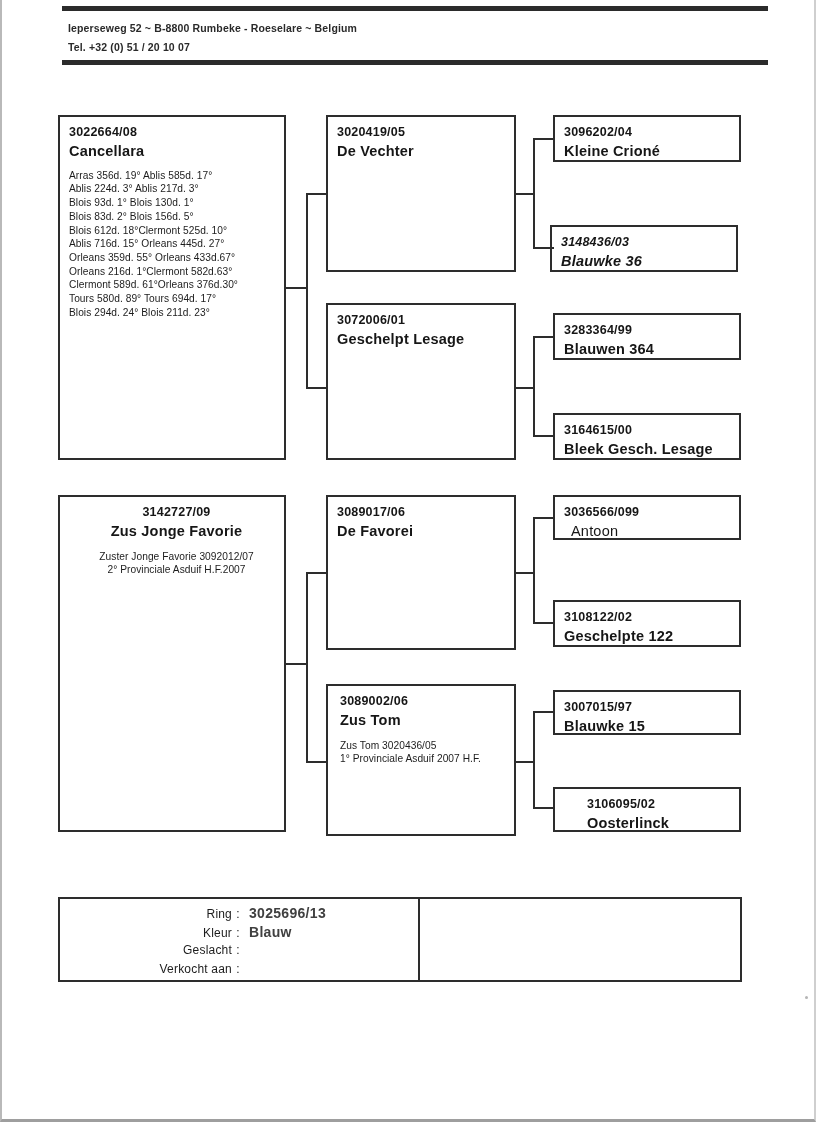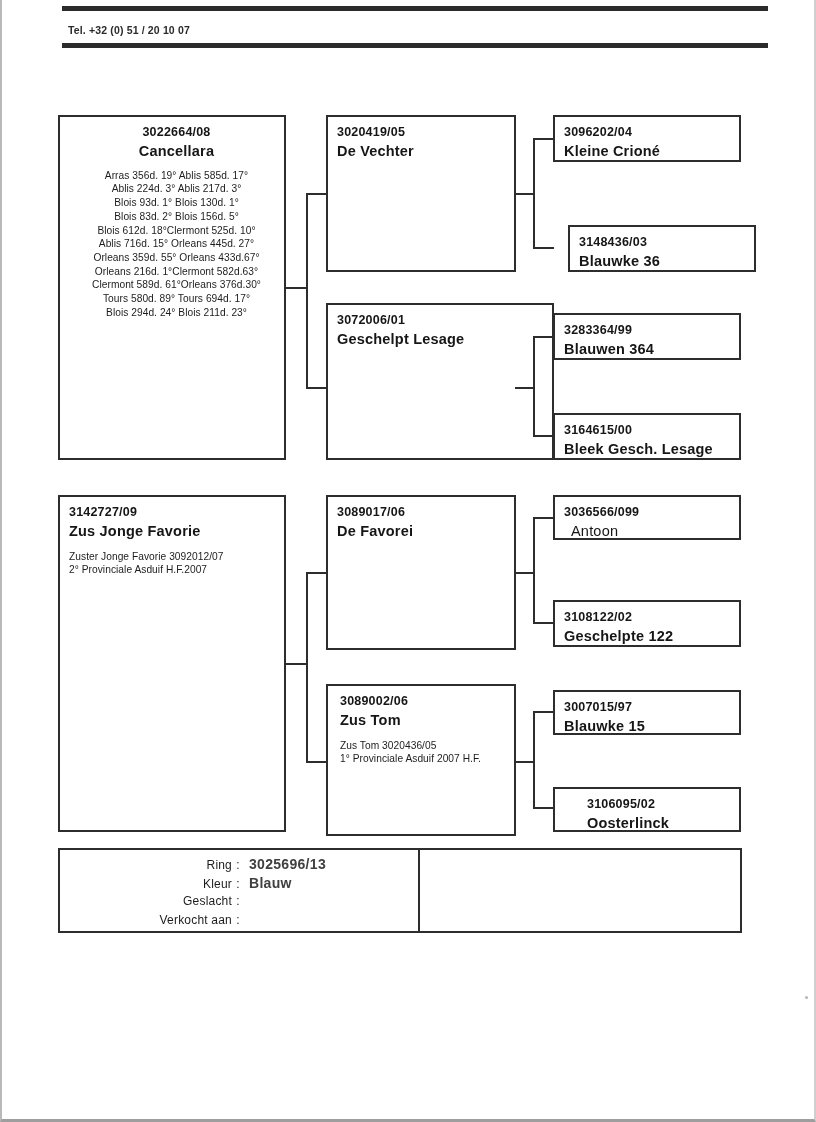--- a/index.html
+++ b/index.html
@@ -120,21 +120,21 @@
   .ln {
     position: absolute;
     background: #2d2d2d;
   }
   .ln.h { height: 2px; }
   .ln.v { width: 2px; }
 
   
   .info-table {
     position: absolute;
-    left: 58px; top: 848px;
+    left: 58px; top: 897px;
     width: 684px; height: 85px;
     box-sizing: border-box;
     border: 2px solid #2d2d2d;
     display: flex;
   }
   .info-left {
     width: 360px;
     box-sizing: border-box;
     border-right: 2px solid #2d2d2d;
     padding: 6px 0 0 0;
@@ -176,57 +176,58 @@
   }
 </style>
 </head>
 <body>
 
 <div class="page-frame"></div>
 
 <div class="letterhead">
   <div class="rule-top"></div>
   <div class="lh-inner">
+    <div class="lh-addr">Ieperseweg 52  ~  B-8800  Rumbeke - Roeselare ~ Belgium</div>
     <div class="lh-tel">Tel. +32 (0) 51 / 20 10 07</div>
   </div>
   <div class="rule-bottom"></div>
 </div>
 
-<div class="pbox" style="left:58px; top:115px; width:228px; height:345px;text-align:center;">
+<div class="pbox" style="left:58px; top:115px; width:228px; height:345px;">
   <div class="ring">3022664/08</div>
   <div class="nm">Cancellara</div>
   <div class="perf">Arras 356d. 19° Ablis 585d. 17°
 Ablis 224d. 3° Ablis 217d. 3°
 Blois 93d. 1° Blois 130d. 1°
 Blois 83d. 2° Blois 156d. 5°
 Blois 612d. 18°Clermont 525d. 10°
 Ablis 716d. 15° Orleans 445d. 27°
 Orleans 359d. 55° Orleans 433d.67°
 Orleans 216d. 1°Clermont 582d.63°
 Clermont 589d. 61°Orleans 376d.30°
 Tours 580d. 89° Tours 694d. 17°
 Blois 294d. 24° Blois 211d. 23°</div>
 </div>
 
 <div class="pbox" style="left:326px; top:115px; width:190px; height:157px;">
   <div class="ring">3020419/05</div>
   <div class="nm">De Vechter</div>
 </div>
 
-<div class="pbox" style="left:326px; top:303px; width:228px; height:157px;">
+<div class="pbox" style="left:326px; top:303px; width:190px; height:157px;">
   <div class="ring">3072006/01</div>
   <div class="nm">Geschelpt Lesage</div>
 </div>
 
 <div class="pbox" style="left:553px; top:115px; width:188px; height:47px;">
   <div class="ring">3096202/04</div>
   <div class="nm">Kleine Crioné</div>
 </div>
 
-<div class="pbox" style="left:568px; top:225px; width:188px; height:47px;">
+<div class="pbox" style="left:550px; top:225px; width:188px; height:47px;font-style:italic;">
   <div class="ring">3148436/03</div>
   <div class="nm">Blauwke 36</div>
 </div>
 
 <div class="pbox" style="left:553px; top:313px; width:188px; height:47px;">
   <div class="ring">3283364/99</div>
   <div class="nm">Blauwen 364</div>
 </div>
 
 <div class="pbox" style="left:553px; top:413px; width:188px; height:47px;">
@@ -242,21 +243,21 @@
 <div class="ln h" style="left:515px; top:193px; width:19px;"></div>
 <div class="ln v" style="left:533px; top:138px; height:111px;"></div>
 <div class="ln h" style="left:533px; top:138px; width:21px;"></div>
 <div class="ln h" style="left:533px; top:247px; width:21px;"></div>
 
 <div class="ln h" style="left:515px; top:387px; width:19px;"></div>
 <div class="ln v" style="left:533px; top:336px; height:101px;"></div>
 <div class="ln h" style="left:533px; top:336px; width:21px;"></div>
 <div class="ln h" style="left:533px; top:435px; width:21px;"></div>
 
-<div class="pbox" style="left:58px; top:495px; width:228px; height:337px;">
+<div class="pbox" style="left:58px; top:495px; width:228px; height:337px;text-align:center;">
   <div class="ring">3142727/09</div>
   <div class="nm">Zus Jonge Favorie</div>
   <div class="note">Zuster Jonge Favorie 3092012/07
 2° Provinciale Asduif H.F.2007</div>
 </div>
 
 <div class="pbox" style="left:326px; top:495px; width:190px; height:155px;">
   <div class="ring">3089017/06</div>
   <div class="nm">De Favorei</div>
 </div>

